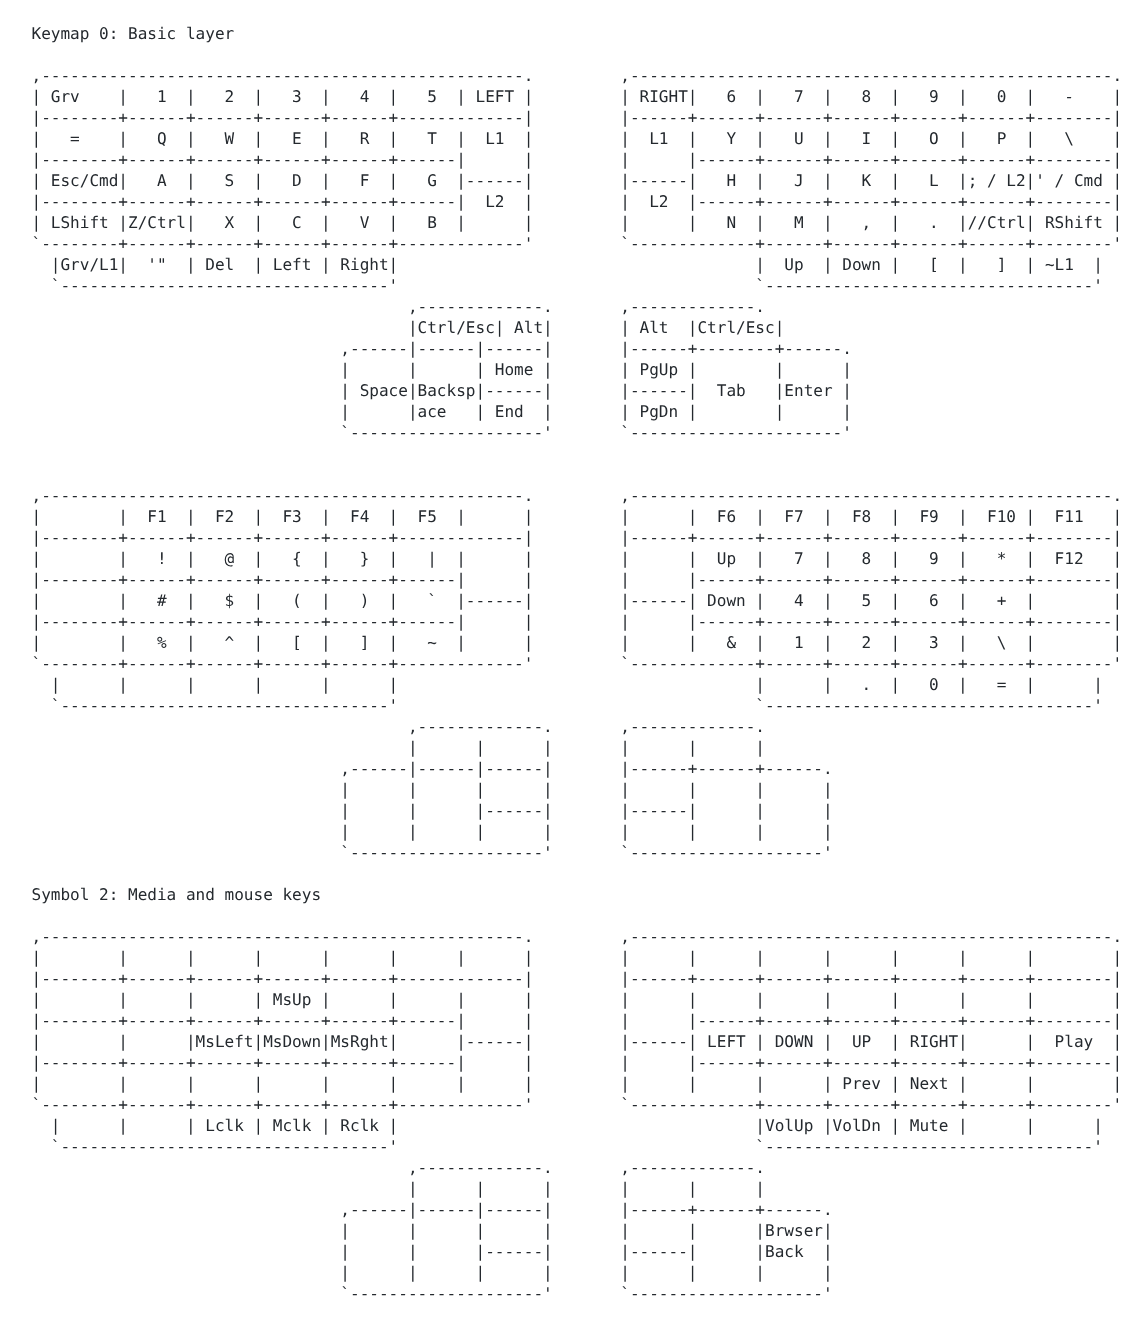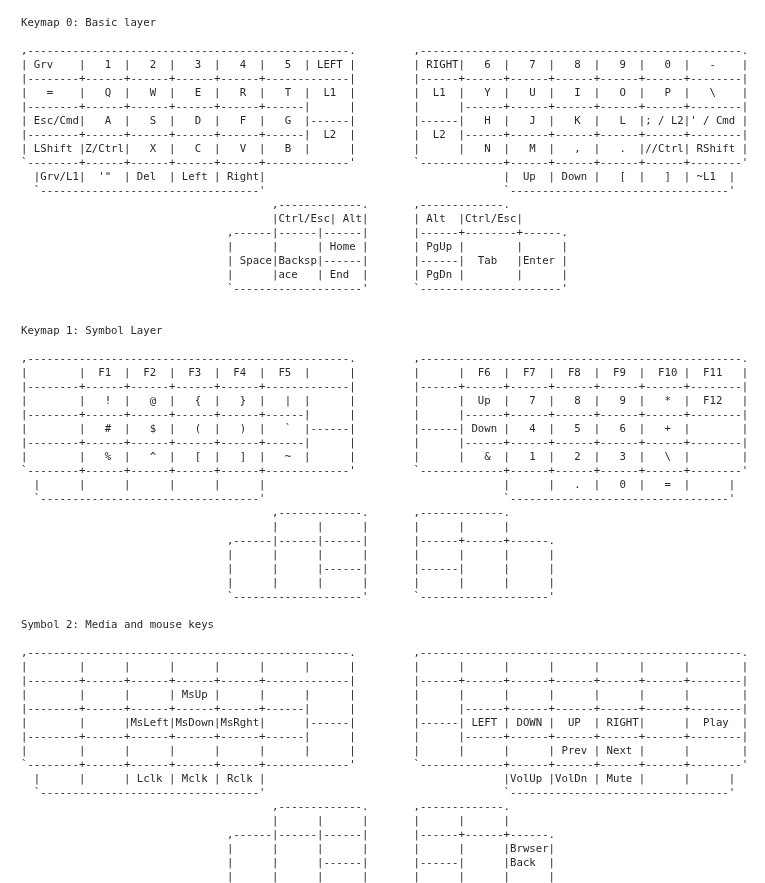--- a/index.html
+++ b/index.html
@@ -54,21 +54,20 @@
                                        ,-------------.       ,-------------.
                                        |Ctrl/Esc| Alt|       | Alt  |Ctrl/Esc|
                                 ,------|------|------|       |------+--------+------.
                                 |      |      | Home |       | PgUp |        |      |
                                 | Space|Backsp|------|       |------|  Tab   |Enter |
                                 |      |ace   | End  |       | PgDn |        |      |
                                 `--------------------'       `----------------------'</pre>
   </section>
 
   <section class="keymap-section sect-1">
-    <h2 class="keymap-title">Keymap 1: Symbol Layer</h2>
     <pre class="keymap-art">,--------------------------------------------------.         ,--------------------------------------------------.
 |        |  F1  |  F2  |  F3  |  F4  |  F5  |      |         |      |  F6  |  F7  |  F8  |  F9  |  F10 |  F11   |
 |--------+------+------+------+------+-------------|         |------+------+------+------+------+------+--------|
 |        |   !  |   @  |   {  |   }  |   |  |      |         |      |  Up  |   7  |   8  |   9  |   *  |  F12   |
 |--------+------+------+------+------+------|      |         |      |------+------+------+------+------+--------|
 |        |   #  |   $  |   (  |   )  |   `  |------|         |------| Down |   4  |   5  |   6  |   +  |        |
 |--------+------+------+------+------+------|      |         |      |------+------+------+------+------+--------|
 |        |   %  |   ^  |   [  |   ]  |   ~  |      |         |      |   &amp;  |   1  |   2  |   3  |   \  |        |
 `--------+------+------+------+------+-------------'         `-------------+------+------+------+------+--------'
   |      |      |      |      |      |                                     |      |   .  |   0  |   =  |      |

